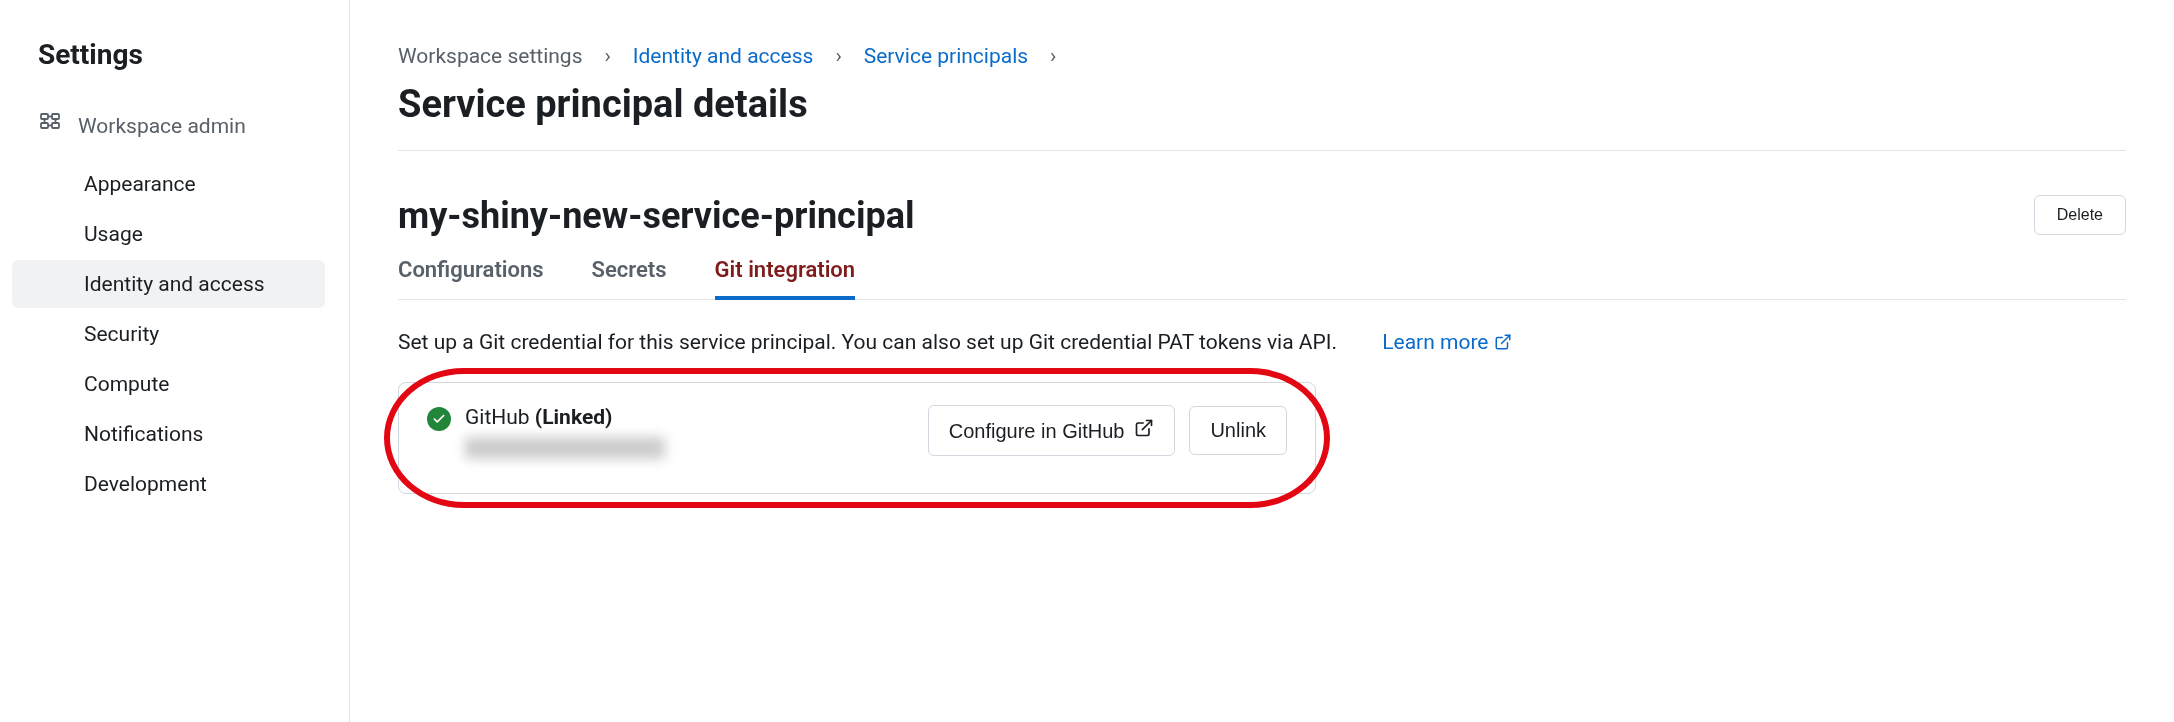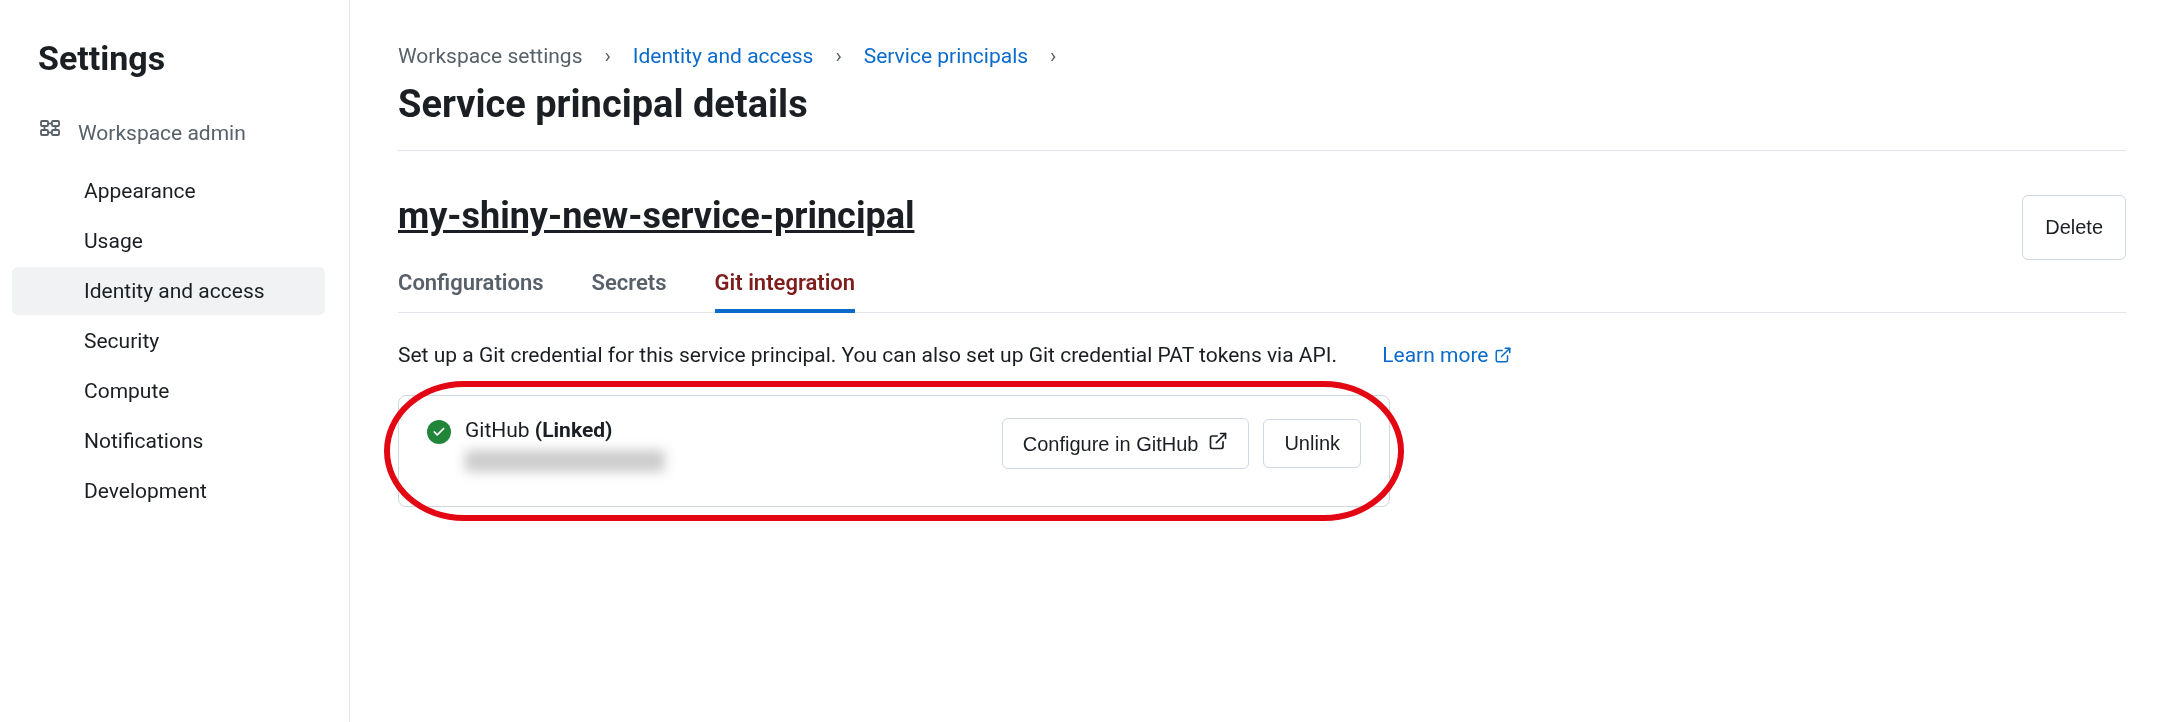--- a/index.html
+++ b/index.html
@@ -12,21 +12,21 @@
     height: 722px;
     overflow: hidden;
   }
   .sidebar {
     width: 350px;
     border-right: 1px solid #e1e4e8;
     padding: 38px 0 0 0;
     flex-shrink: 0;
   }
   .sidebar-title {
-    font-size: 34px;
+    font-size: 28px;
     font-weight: 700;
     padding: 0 0 40px 38px;
   }
   .sidebar-section-header {
     display: flex;
     align-items: center;
     gap: 16px;
     color: #586069;
     font-size: 21px;
     padding: 0 0 18px 38px;
@@ -73,28 +73,27 @@
   }
   .principal-row {
     display: flex;
     justify-content: space-between;
     align-items: flex-start;
   }
   .principal-name {
     font-size: 36px;
     font-weight: 700;
     margin-bottom: 10px;
-    text-decoration: underline;
   }
   .delete-btn {
     background: #fff;
     border: 1px solid #d0d7de;
     border-radius: 6px;
-    padding: 20px 22px;
-    font-size: 20px;
+    padding: 10px 22px;
+    font-size: 16px;
     color: #1b1f23;
     cursor: pointer;
   }
   .tabs {
     display: flex;
     gap: 48px;
     border-bottom: 1px solid #e1e4e8;
     margin-bottom: 30px;
   }
   .tab {
@@ -129,21 +128,21 @@
     position: relative;
     display: inline-block;
   }
   .git-card {
     border: 1px solid #d0d7de;
     border-radius: 8px;
     padding: 22px 28px 34px 28px;
     display: flex;
     align-items: flex-start;
     gap: 14px;
-    width: 992px;
+    width: 918px;
   }
   .check-badge {
     width: 24px; height: 24px;
     background: #22863a;
     border-radius: 50%;
     display:flex; align-items:center; justify-content:center;
     flex-shrink:0;
     margin-top: 2px;
   }
   .check-badge svg { width:14px; height:14px; }

